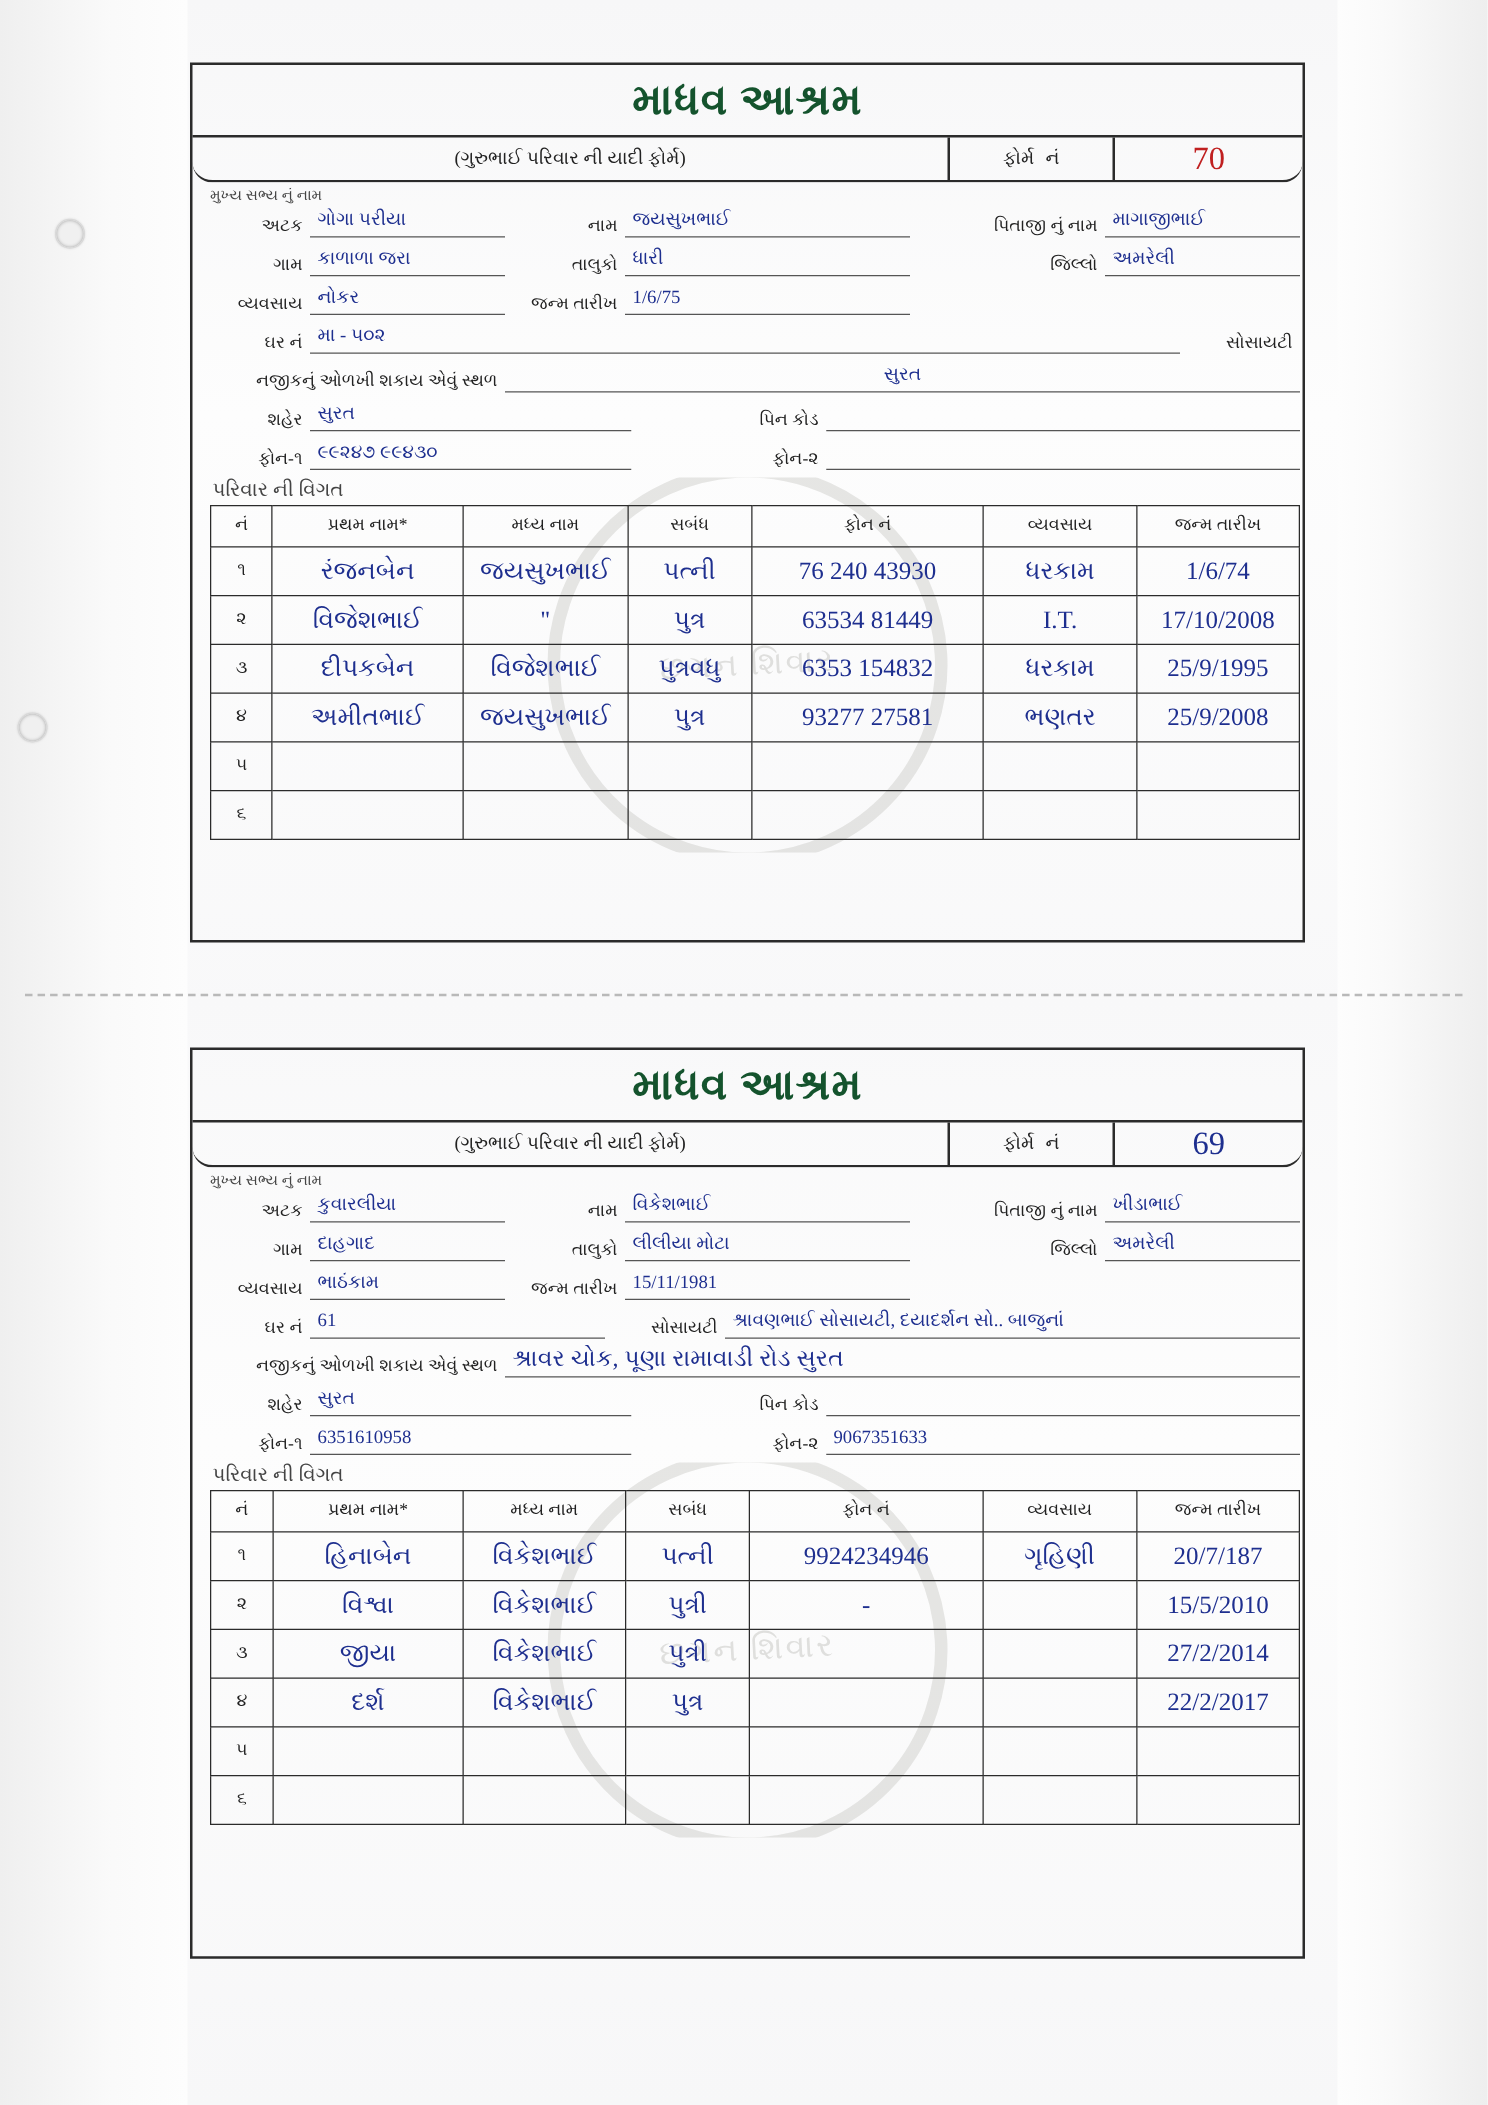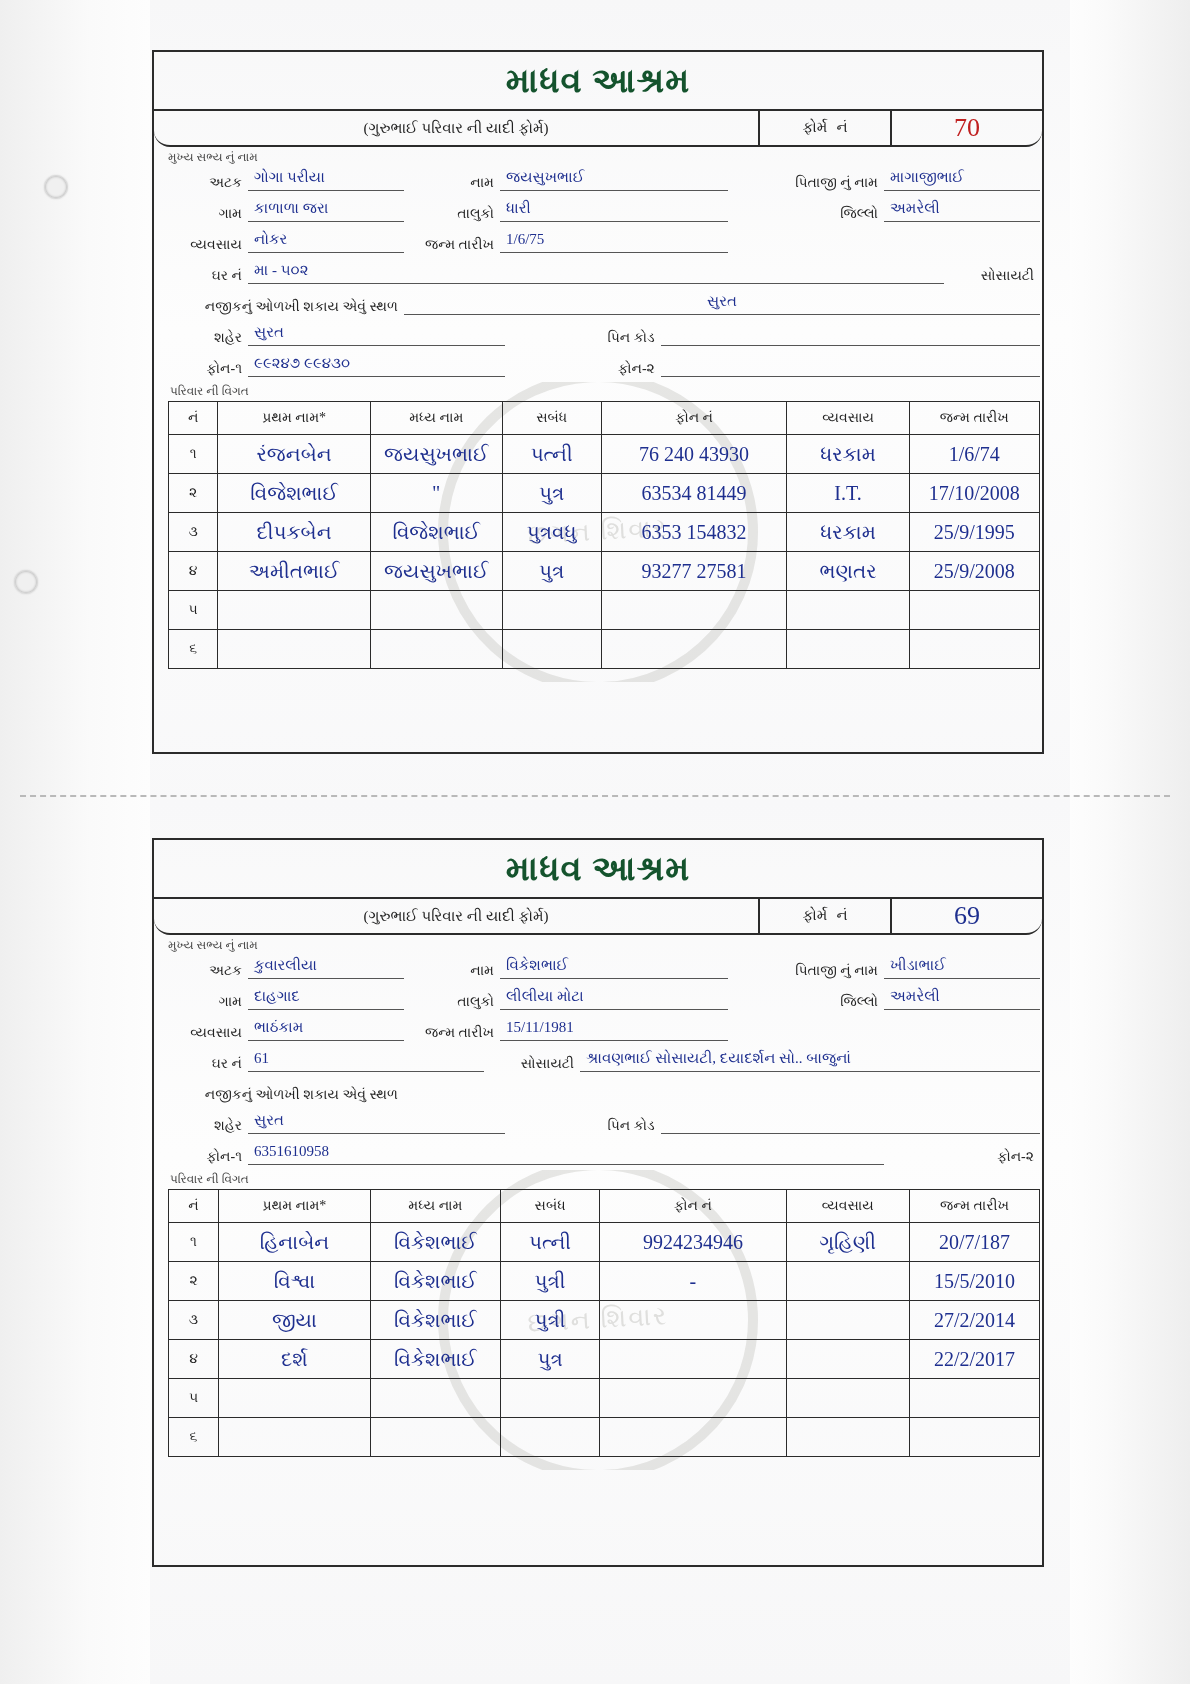--- a/index.html
+++ b/index.html
@@ -158,21 +158,21 @@
     white-space:nowrap;overflow:hidden;
   }
   td.idx{font-size:16px;color:#222;}
   .col-no{width:44px;}
   .col-first{width:150px;}
   .col-mid{width:125px;}
   .col-rel{width:95px;}
   .col-phone{width:185px;}
   .col-occ{width:120px;}
   .col-dob{width:125px;}
-  .fam-cap{font-size:12px;color:#444;padding:2px 0 0 2px;font-family:"Liberation Serif", serif;}
+  .fam-cap{font-size:16px;color:#444;padding:2px 0 0 2px;font-family:"Liberation Serif", serif;}
 </style>
 </head>
 <body>
 
 <div class="page" id="sheet-top">
   <div class="sheet-edge-left"></div>
   <div class="sheet-edge-right"></div>
 </div>
 <div class="punch" style="left:44px;top:175px;"></div>
 <div class="punch" style="left:14px;top:570px;"></div>
@@ -377,33 +377,35 @@
 
     <div class="row">
       <div class="lbl w-gharno">ઘર નં</div>
       <div class="val f1">61</div>
       <div class="lbl w-soc">સોસાયટી</div>
       <div class="val f2" style="font-size:15px;">શ્રાવણભાઈ સોસાયટી, દયાદર્શન સો.. બાજુનાં</div>
     </div>
 
     <div class="row">
       <div class="lbl w-najik">નજીકનું ઓળખી શકાય એવું સ્થળ</div>
+      <div class="val f2" style="font-size:19px;">શ્રાવર ચોક, પૂણા રામાવાડી રોડ સુરત</div>
     </div>
 
     <div class="row">
       <div class="lbl w-shaher">શહેર</div>
       <div class="val f1">સુરત</div>
       <div class="lbl w-pin">પિન કોડ</div>
       <div class="val f15"></div>
     </div>
 
     <div class="row">
       <div class="lbl w-fon1">ફોન-૧</div>
       <div class="val f1">6351610958</div>
       <div class="lbl w-fon2">ફોન-૨</div>
+      <div class="val f15">9067351633</div>
     </div>
 
     <div class="fam-cap">પરિવાર ની વિગત</div>
 
     <table class="fam">
       <thead>
         <tr>
           <th class="col-no">નં</th>
           <th class="col-first">પ્રથમ નામ*</th>
           <th class="col-mid">મધ્ય નામ</th>

